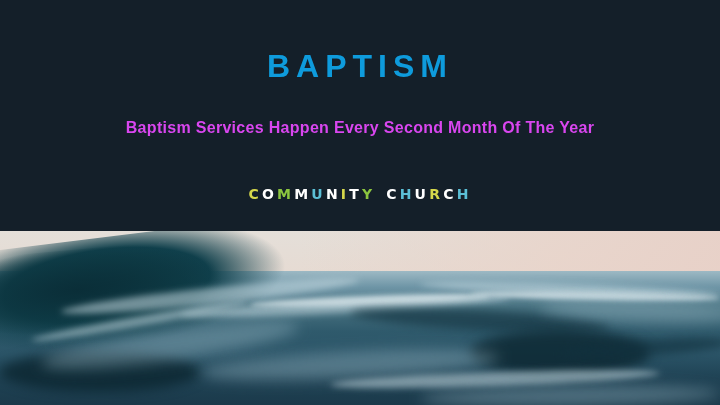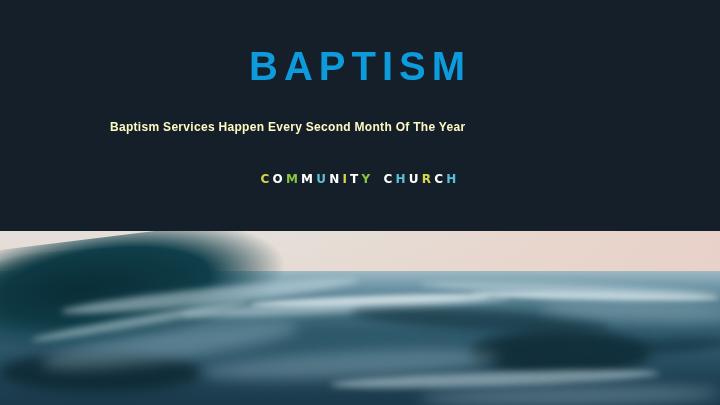--- a/index.html
+++ b/index.html
@@ -25,58 +25,58 @@
     height: 231px;
     background: #141f29;
     z-index: 5;
   }
 
   .title {
     position: absolute;
     left: 0; top: 40px;
     width: 720px;
     text-align: center;
-    font-size: 40px;
+    font-size: 32px;
     font-weight: bold;
     letter-spacing: 6px;
     color: #0e9bdc;
     line-height: 52px;
     white-space: nowrap;
   }
 
   .subtitle {
     position: absolute;
     left: 110px; top: 115px;
     width: 500px;
-    text-align: left;
-    font-size: 12px;
+    text-align: center;
+    font-size: 16px;
     font-weight: bold;
     letter-spacing: 0.3px;
-    color: #fef9c3;
+    color: #d946ef;
     line-height: 25px;
   }
 
   
   .logo {
     position: absolute;
     left: 0; top: 168px;
     width: 720px;
     text-align: center;
   }
   .logo-word {
     font-size: 32px;
     font-weight: bold;
     color: #ffffff;
     letter-spacing: -0.5px;
     line-height: 34px;
     font-family: "DejaVu Sans", sans-serif;
   }
   .logo-tagline {
-    margin-top: 6px;
-    font-size: 12px;
+    margin-top: 21px;
+    font-size: 14px;
     font-weight: bold;
     letter-spacing: 3.2px;
     line-height: 10px;
     font-family: "DejaVu Sans", sans-serif;
   }
   .logo-tagline span { display: inline; }
   .tg-space { letter-spacing: 6px; }
 
   
   .photo {

